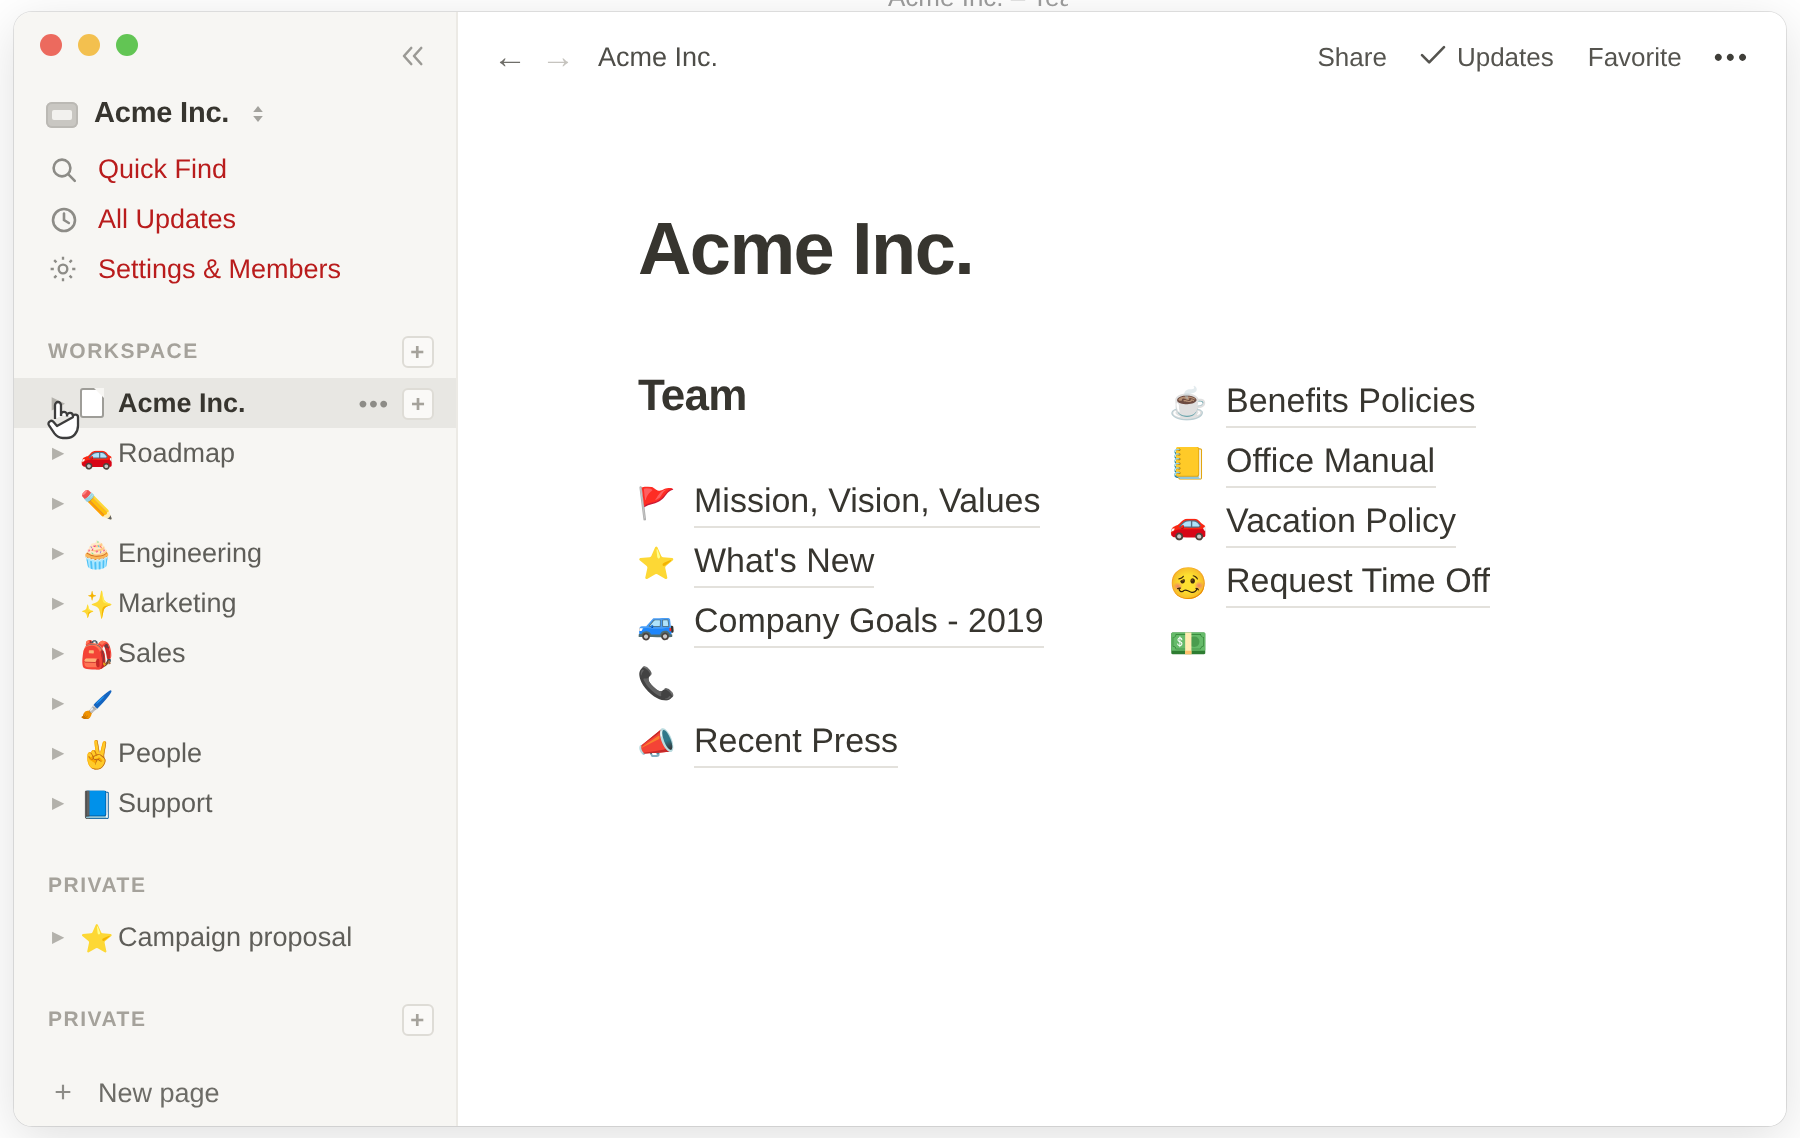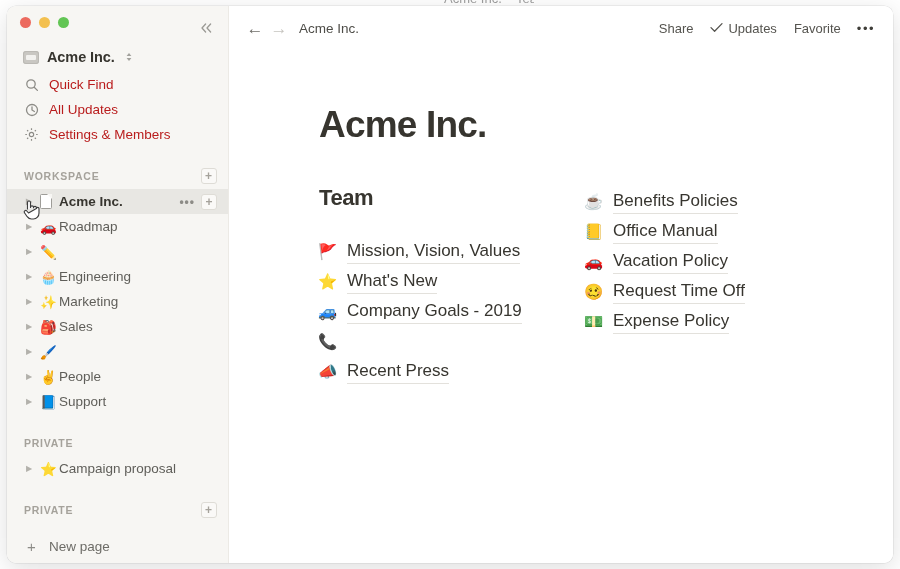--- a/index.html
+++ b/index.html
@@ -576,21 +576,20 @@
           <div class="link-row">
             <span class="link-emoji">🚗</span>
             <span class="link-text">Vacation Policy</span>
           </div>
           <div class="link-row">
             <span class="link-emoji">🥴</span>
             <span class="link-text">Request Time Off</span>
           </div>
           <div class="link-row">
             <span class="link-emoji">💵</span>
-            <span class="link-text">Expense Policy</span>
           </div>
         </div>
 
       </div>
     </div>
   </div>
 </div>
 
 <div class="top-artifact">
   <span>Acme Inc. – Team</span>

